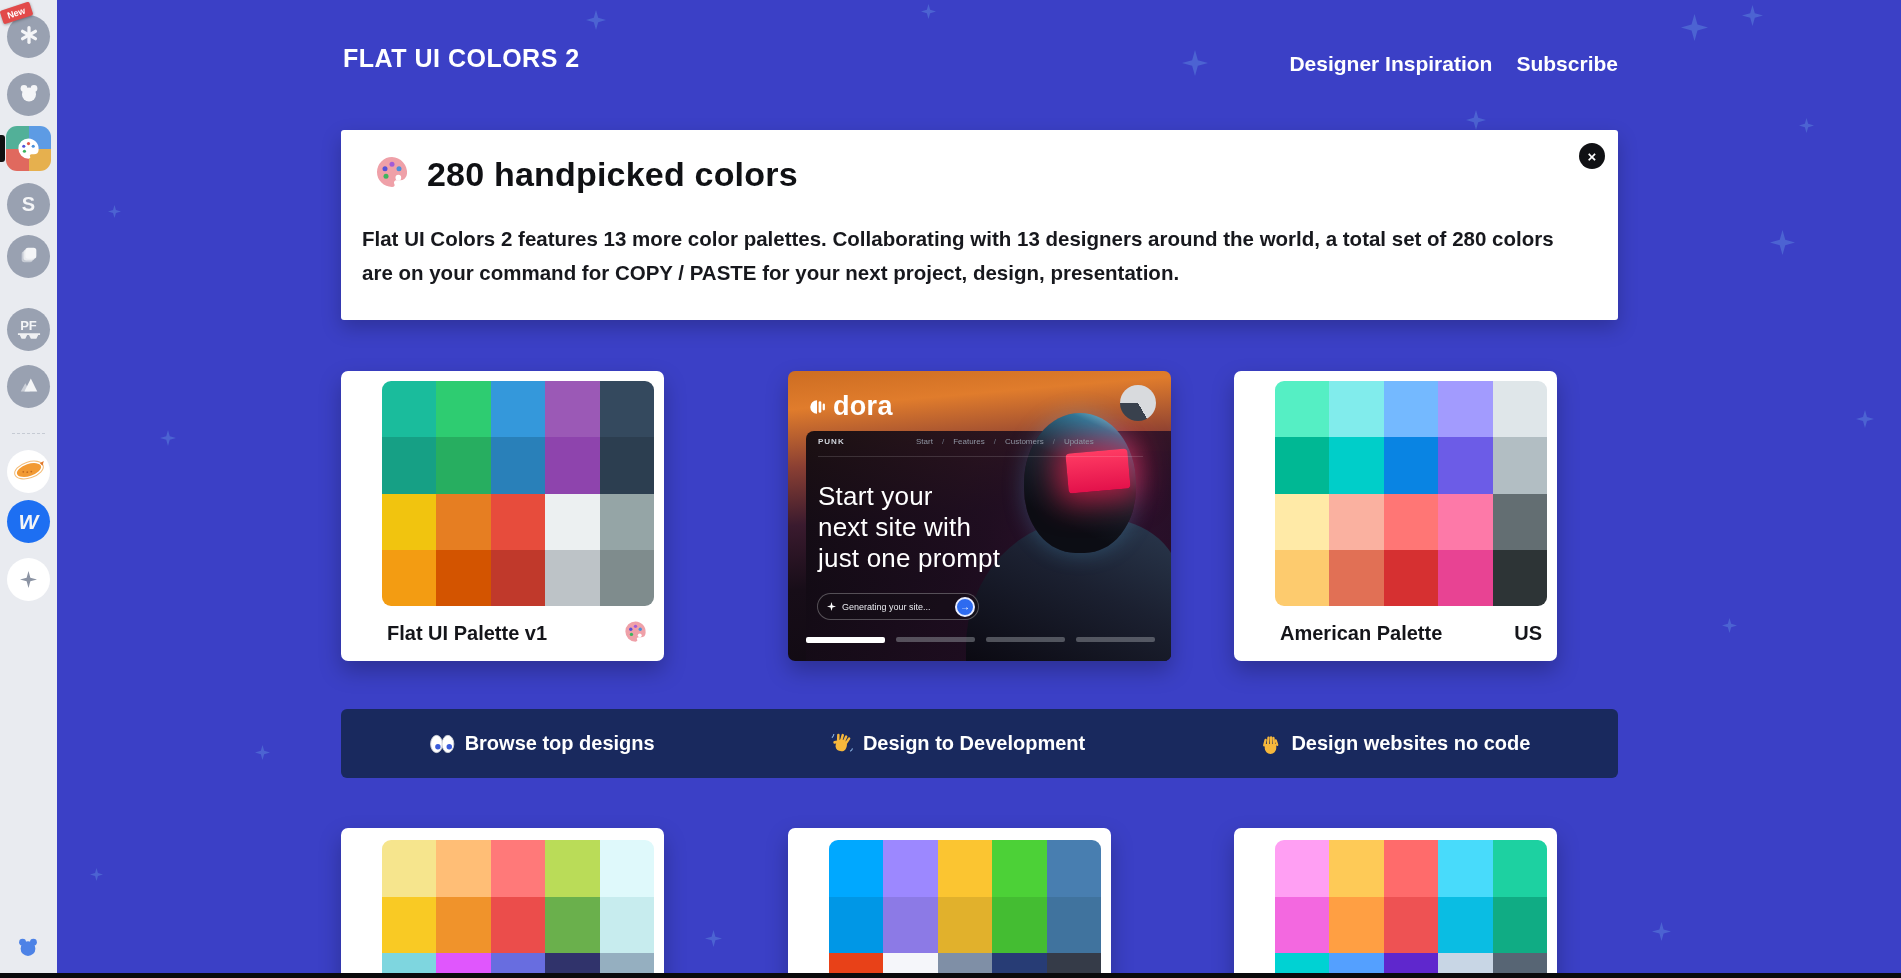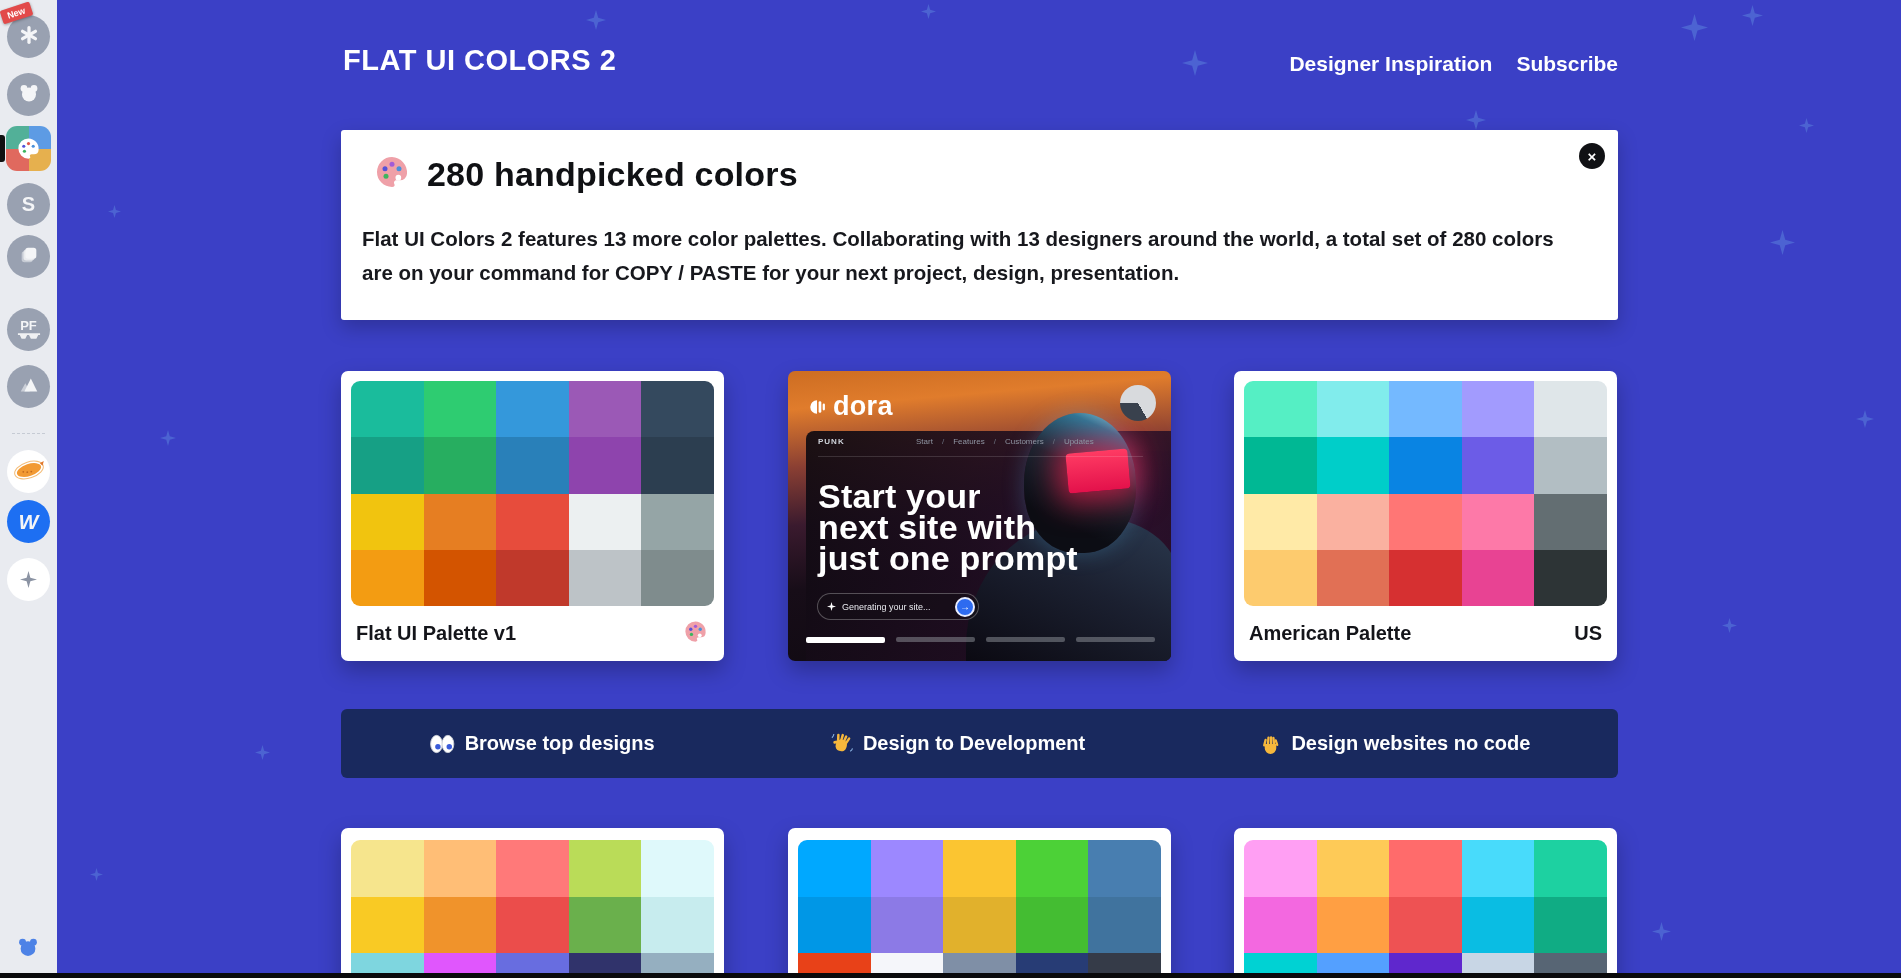--- a/index.html
+++ b/index.html
@@ -29,37 +29,37 @@
   .palette-app div:nth-child(3){background:#e0695e;}
   .palette-app div:nth-child(4){background:#e6b04e;}
   .palette-app svg{position:absolute;left:9px;top:9px;}
   .active-indicator{position:absolute;left:0;top:135px;width:5px;height:27px;background:#111;
                     border-radius:0 3px 3px 0;}
   .sb-divider{position:absolute;left:12px;top:433px;width:33px;border-top:1px dashed #c6cbd4;}
   .gray-sparkle{width:17px;height:17px;background:#8b93a3;
         clip-path:polygon(50% 0%,61% 39%,100% 50%,61% 61%,50% 100%,39% 61%,0% 50%,39% 39%);}
   .sb-bear-small{position:absolute;left:15px;top:934px;}
   
-  .header-title{position:absolute;left:343px;top:44px;color:#fff;font-size:29px;font-weight:800;
+  .header-title{position:absolute;left:343px;top:44px;color:#fff;font-size:25px;font-weight:800;
                 letter-spacing:0.5px;z-index:2;}
   .top-nav{position:absolute;top:52px;right:283px;display:flex;gap:24px;z-index:2;}
   .top-nav .nav-link{color:#fff;font-size:21px;font-weight:700;cursor:pointer;}
   
   .hero{position:absolute;left:341px;top:130px;width:1277px;height:190px;background:#fff;
         border-radius:3px;box-shadow:0 8px 20px rgba(0,0,0,.22);z-index:2;}
   .hero-head{position:absolute;left:31px;top:22px;display:flex;align-items:center;gap:15px;}
   .hero-title{font-size:34px;font-weight:800;color:#101114;letter-spacing:0.2px;}
   .hero-body{position:absolute;left:21px;top:92px;width:1225px;font-size:20.5px;line-height:34px;
              font-weight:600;color:#17181d;}
   .hero-close{position:absolute;right:13px;top:13px;width:26px;height:26px;border-radius:50%;
               background:#101114;color:#fff;display:flex;align-items:center;justify-content:center;
               font-size:15px;font-weight:700;cursor:pointer;}
   
-  .card{position:absolute;width:383px;background:#fff;border-radius:7px;
-        box-shadow:0 10px 22px rgba(0,0,0,.25);z-index:2;}
+  .card{position:absolute;width:323px;background:#fff;border-radius:7px;
+        box-shadow:0 10px 22px rgba(0,0,0,.25);z-index:2;padding-left:31px;}
   .row1{top:371px;height:290px;}
   .row2{top:828px;height:250px;}
   .swatches{margin:10px 10px 0 10px;border-radius:9px;overflow:hidden;display:grid;
             grid-template-columns:repeat(5,1fr);}
   .rows4{height:225px;grid-template-rows:repeat(4,1fr);}
   .rows3{height:170px;grid-template-rows:repeat(3,1fr);margin-top:12px;}
   .card-title-row{display:flex;justify-content:space-between;align-items:center;
                   padding:0 15px;height:49px;margin-top:3px;}
   .card-title{font-size:20px;font-weight:800;color:#14151a;}
   .card-badge{font-size:20px;font-weight:800;color:#14151a;}
@@ -86,22 +86,22 @@
   .ad-visor{position:absolute;right:42px;top:80px;width:62px;height:40px;z-index:6;
             background:linear-gradient(180deg,#ff3b63,#e3114b);border-radius:4px;
             transform:rotate(-5deg);box-shadow:0 0 30px 10px rgba(255,30,80,.65);}
   .ad-mock-brand{position:absolute;left:30px;top:66px;color:#cfd3da;font-size:8px;font-weight:800;
                  letter-spacing:1px;z-index:7;}
   .ad-mock-nav{position:absolute;left:128px;top:66px;display:flex;gap:9px;color:#8f95a3;
                font-size:8px;z-index:7;}
   .ad-mock-nav .sep{color:#6d7382;}
   .ad-divider{position:absolute;left:30px;top:85px;width:325px;height:1px;
               background:rgba(255,255,255,.14);z-index:7;}
-  .ad-headline{position:absolute;left:30px;top:110px;color:#fff;font-size:34px;line-height:31px;
-               font-weight:700;white-space:pre-line;z-index:7;letter-spacing:0.2px;}
+  .ad-headline{position:absolute;left:30px;top:110px;color:#fff;font-size:26px;line-height:31px;
+               font-weight:400;white-space:pre-line;z-index:7;letter-spacing:0.2px;}
   .ad-pill{position:absolute;left:29px;top:222px;width:162px;height:27px;border-radius:14px;
            background:rgba(20,15,22,.55);border:1px solid rgba(255,255,255,.28);z-index:7;
            display:flex;align-items:center;padding-left:9px;gap:6px;}
   .pill-sparkle{width:9px;height:9px;background:#fff;flex:0 0 auto;
         clip-path:polygon(50% 0%,61% 39%,100% 50%,61% 61%,50% 100%,39% 61%,0% 50%,39% 39%);}
   .pill-text{color:#e8e9ee;font-size:9px;}
   .pill-arrow{position:absolute;right:3px;top:2.5px;width:20px;height:20px;border-radius:50%;
               background:#2e6bf0;border:2px solid #e8ecff;color:#fff;display:flex;
               align-items:center;justify-content:center;font-size:10px;cursor:pointer;}
   .ad-progress{position:absolute;left:18px;top:266px;display:flex;gap:11px;z-index:7;}

